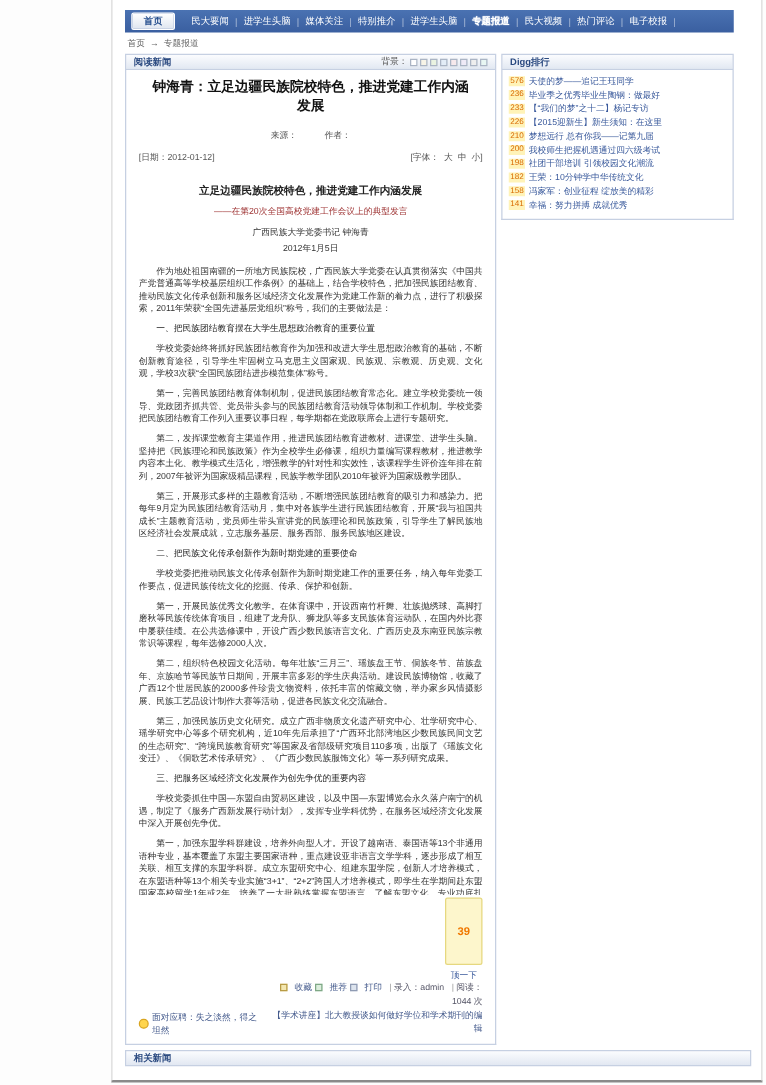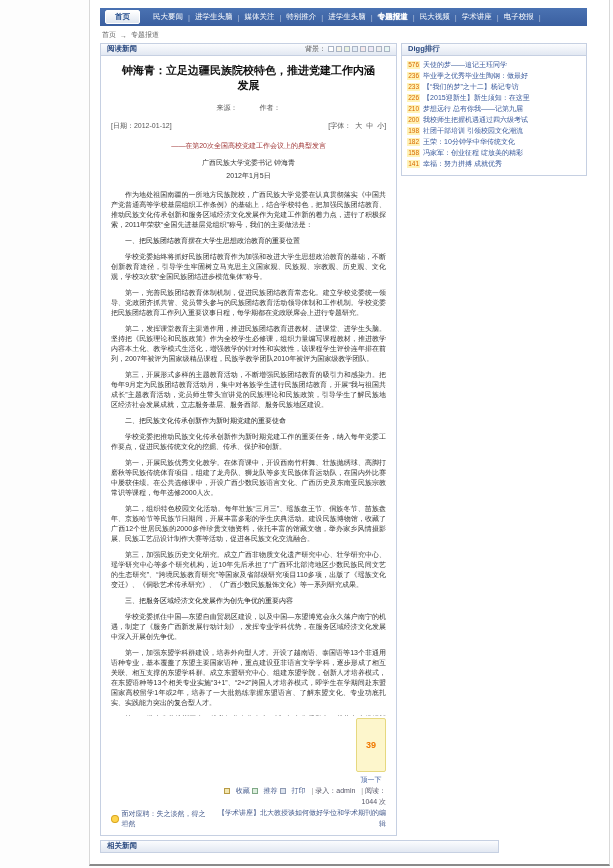--- a/index.html
+++ b/index.html
@@ -16,21 +16,21 @@
   .nav .sep { color:rgba(255,255,255,.55); padding:0 1px; }
   
   .crumb { margin:4px 12px 3px; font-size:7px; color:#666; display:flex; gap:4px; align-items:center; }
   .crumb a { color:#666; text-decoration:none; }
   
   .cols { display:flex; margin:0 10px; width:487px; gap:4px; align-items:flex-start; }
   .col-left { width:318px; }
   .sidebar { width:199px; }
   .hbar { height:13px; line-height:12px; background:linear-gradient(#fbfcfe,#e2e8f2);
           border:1px solid #c6d0e2; font-size:7.5px; font-weight:bold; color:#2b4a80;
-          padding:0 6px; display:flex; justify-content:space-between; align-items:flex-end; }
+          padding:0 6px; display:flex; justify-content:space-between; align-items:center; }
   
   .article { border:1px solid #c6d0e2; border-top:none; height:780px; padding:6px 10px 6px;
              display:flex; flex-direction:column; overflow:hidden; background:#fff; }
   .a-title { font-size:11px; font-weight:bold; text-align:center; color:#111; margin:1px 6px 10px; line-height:15px; }
   .a-src { text-align:center; font-size:7px; color:#555; margin-bottom:8px; }
   .a-src span { margin:0 10px; }
   .a-meta { display:flex; justify-content:space-between; font-size:7px; color:#555; margin-bottom:10px; }
   .a-meta .fs a { color:#555; text-decoration:none; margin-left:2px; }
   .a-sub { text-align:center; font-size:8.5px; font-weight:bold; color:#222; margin:6px 0 5px; }
   .a-sub2 { text-align:center; font-size:7px; color:#9e3333; margin-bottom:7px; }
@@ -59,21 +59,21 @@
   .digg-list { border:1px solid #c6d0e2; border-top:none; padding:4px 5px 5px; background:#fff; }
   .d-row { display:flex; align-items:center; gap:3px; height:10px; margin-bottom:1px; }
   .d-num { background:#fff3b8; color:#d86a00; font-size:6.5px; line-height:8px; padding:0 1px; min-width:13px; text-align:center; }
   .d-txt { color:#3a5a9c; font-size:7px; white-space:nowrap; overflow:hidden; text-overflow:clip; flex:1; cursor:pointer; }
   .comments-h { margin-top:3px; }
   
   .sw-wrap { display:flex; gap:2px; align-items:center; font-weight:normal; }
   .sw-label { font-size:7px; color:#555; font-weight:normal; }
   .sw { width:6px; height:6px; border:1px solid #aab4c4; display:inline-block; cursor:pointer; }
   
-  .related { margin:4px 10px 0; width:399px; }
+  .related { margin:4px 10px 0; width:501px; }
 </style>
 </head>
 <body>
 
 <div class="page">
 
   <div class="nav">
     <span class="home">首页</span>
     <span class="tab">民大要闻</span>
       <span class="sep">|</span>
@@ -82,21 +82,21 @@
     <span class="tab">媒体关注</span>
       <span class="sep">|</span>
     <span class="tab">特别推介</span>
       <span class="sep">|</span>
     <span class="tab">进学生头脑</span>
       <span class="sep">|</span>
     <span class="tab active">专题报道</span>
       <span class="sep">|</span>
     <span class="tab">民大视频</span>
       <span class="sep">|</span>
-    <span class="tab">学术讲座</span>
+    <span class="tab">热门评论</span>
       <span class="sep">|</span>
     <span class="tab">电子校报</span>
       <span class="sep">|</span>
   </div>
 
   <div class="crumb">
     <a>首页</a>
     <span>→</span>
     <span>专题报道</span>
   </div>
@@ -128,20 +128,21 @@
         <div class="a-meta">
           <span>[日期：2012-01-12]</span>
           <span class="fs">
             <span>[字体：</span>
             <a>大</a>
             <a>中</a>
             <a>小]</a>
           </span>
         </div>
 
+        <div class="a-sub">立足边疆民族院校特色，推进党建工作内涵发展</div>
         <div class="a-sub2">——在第20次全国高校党建工作会议上的典型发言</div>
         <div class="a-by">广西民族大学党委书记 钟海青</div>
         <div class="a-date2">2012年1月5日</div>
 
         <div class="a-body">
           <p>作为地处祖国南疆的一所地方民族院校，广西民族大学党委在认真贯彻落实《中国共产党普通高等学校基层组织工作条例》的基础上，结合学校特色，把加强民族团结教育、推动民族文化传承创新和服务区域经济文化发展作为党建工作新的着力点，进行了积极探索，2011年荣获“全国先进基层党组织”称号，我们的主要做法是：</p>
           <p class="sec">一、把民族团结教育摆在大学生思想政治教育的重要位置</p>
           <p>学校党委始终将抓好民族团结教育作为加强和改进大学生思想政治教育的基础，不断创新教育途径，引导学生牢固树立马克思主义国家观、民族观、宗教观、历史观、文化观，学校3次获“全国民族团结进步模范集体”称号。</p>
           <p>第一，完善民族团结教育体制机制，促进民族团结教育常态化。建立学校党委统一领导、党政团齐抓共管、党员带头参与的民族团结教育活动领导体制和工作机制。学校党委把民族团结教育工作列入重要议事日程，每学期都在党政联席会上进行专题研究。</p>
           <p>第二，发挥课堂教育主渠道作用，推进民族团结教育进教材、进课堂、进学生头脑。坚持把《民族理论和民族政策》作为全校学生必修课，组织力量编写课程教材，推进教学内容本土化、教学模式生活化，增强教学的针对性和实效性，该课程学生评价连年排在前列，2007年被评为国家级精品课程，民族学教学团队2010年被评为国家级教学团队。</p>

